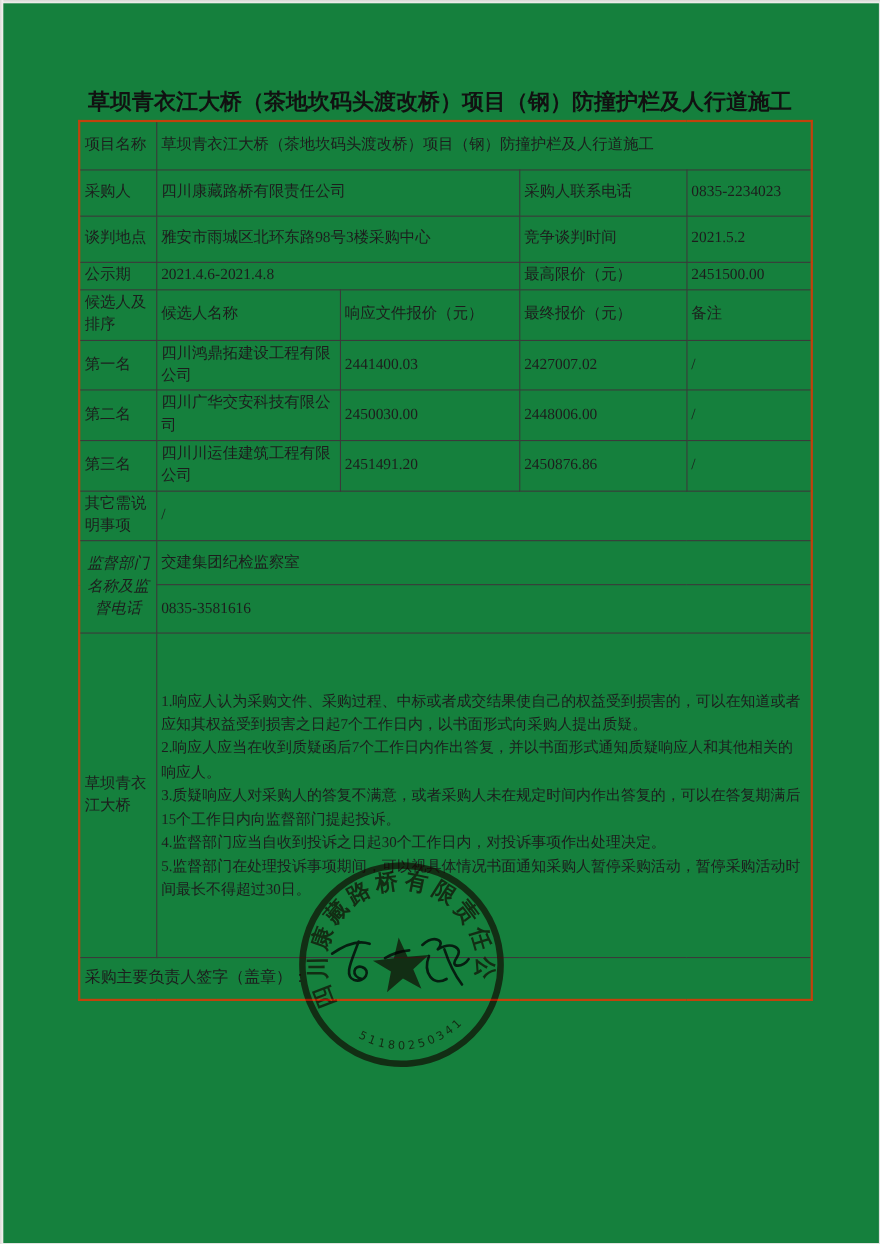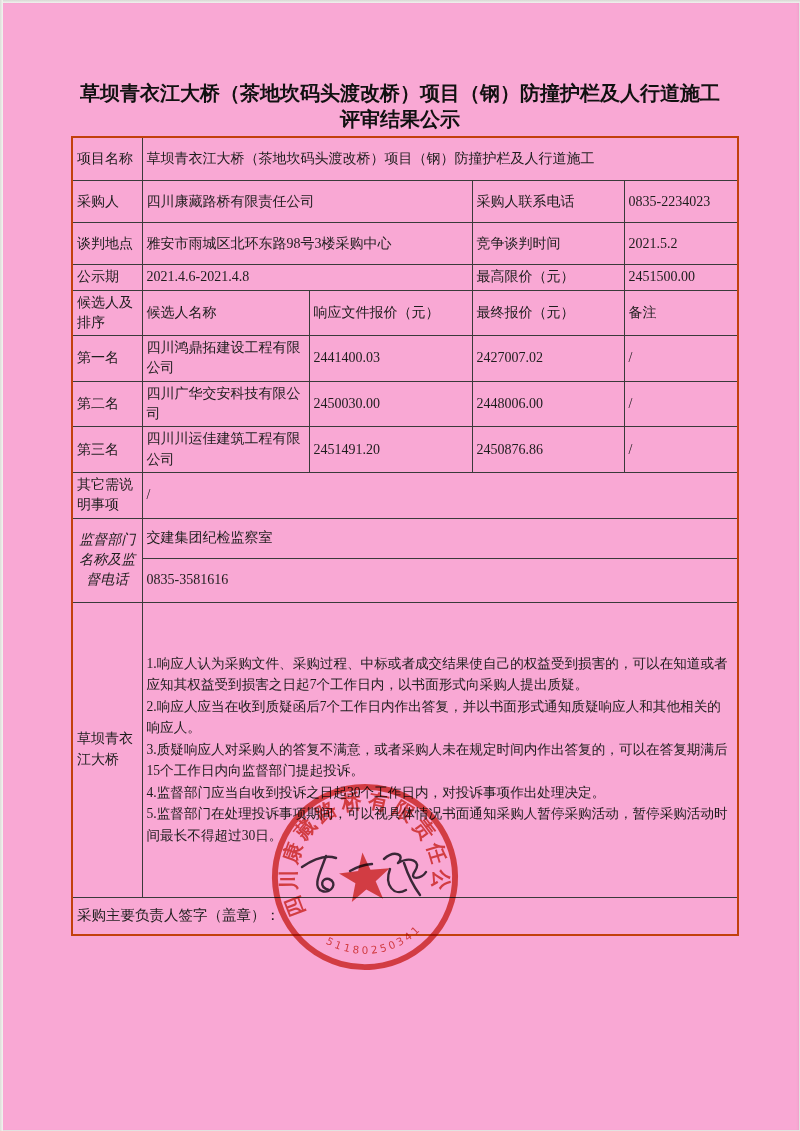--- a/index.html
+++ b/index.html
@@ -6,21 +6,21 @@
   body{
     background:#e9e9e9;
     font-family:"Liberation Serif","DejaVu Serif",serif;
     color:#1d1d1d;
     -webkit-font-smoothing:antialiased;
   }
   .page{
     position:relative;
     width:800px;height:1131px;
     margin:0 auto;
-    background:#f9a8d4;
+    background:#15803d;
     box-shadow:inset 0 0 0 1px #e2e2e0, inset 0 2px 3px rgba(0,0,0,.06), inset -2px 0 3px rgba(0,0,0,.04);
     overflow:hidden;
   }
   .scan-edge-top{position:absolute;left:0;top:0;width:100%;height:3px;background:linear-gradient(#d8d8d4,#f2f2ef);}
   .scan-edge-left{position:absolute;left:0;top:0;width:3px;height:100%;background:linear-gradient(90deg,#dddcd8,#f4f4f1);}
   .doc-title{
     margin:80px 60px 0 60px;
     text-align:center;
     font-size:20px;
     font-weight:bold;
@@ -73,21 +73,20 @@
 </style>
 </head>
 <body>
 
 <div class="page">
   <div class="scan-edge-top"></div>
   <div class="scan-edge-left"></div>
 
   <div class="doc-title">
     <div>草坝青衣江大桥（茶地坎码头渡改桥）项目（钢）防撞护栏及人行道施工</div>
-    <div>评审结果公示</div>
   </div>
 
   <table class="result-table">
     <colgroup>
       <col style="width:70px">
         <col style="width:167px">
         <col style="width:163px">
         <col style="width:152px">
         <col style="width:114px">
     </colgroup>

